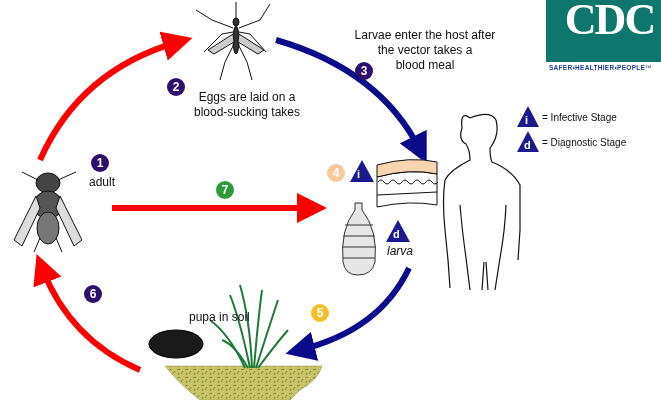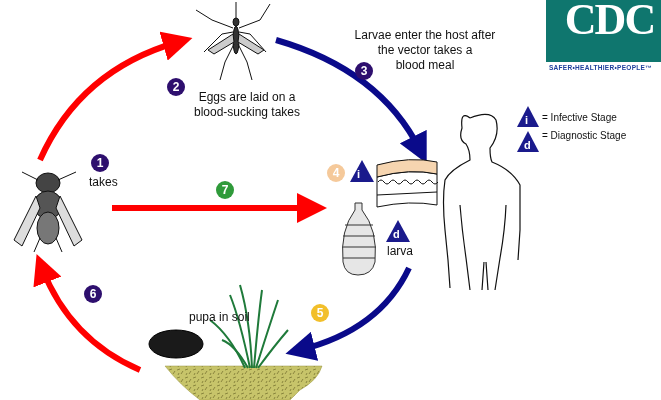--- a/index.html
+++ b/index.html
@@ -120,36 +120,36 @@
   <span class="lbl" style="left:393px;top:227px;color:#fff;font-weight:bold;font-size:11px;">d</span>
   <span class="lbl" style="left:525px;top:113px;color:#fff;font-weight:bold;font-size:11px;">i</span>
   <span class="lbl" style="left:524px;top:138px;color:#fff;font-weight:bold;font-size:11px;">d</span>
 
   <div class="cdc">
     <div class="cdc-text">CDC</div>
   </div>
   <div class="cdc-tag">SAFER•HEALTHIER•PEOPLE™</div>
 
   <div class="legend-row" style="left:542px;top:112px;">= Infective Stage</div>
-  <div class="legend-row" style="left:542px;top:130px;">= Diagnostic Stage</div>
+  <div class="legend-row" style="left:542px;top:137px;">= Diagnostic Stage</div>
 
   <div class="badge" style="left:91px;top:154px;background:#2e0f6e;">1</div>
   <div class="badge" style="left:167px;top:78px;background:#2e0f6e;">2</div>
   <div class="badge" style="left:355px;top:62px;background:#2e0f6e;">3</div>
   <div class="badge" style="left:327px;top:164px;background:#f5c99a;">4</div>
   <div class="badge" style="left:311px;top:304px;background:#f2bf2a;">5</div>
   <div class="badge" style="left:84px;top:285px;background:#2e0f6e;">6</div>
   <div class="badge" style="left:216px;top:181px;background:#2f9a3a;">7</div>
 
-  <div class="lbl" style="left:89px;top:175px;">takes</div>
+  <div class="lbl" style="left:89px;top:175px;">adult</div>
   <div class="lbl" style="left:172px;top:90px;width:150px;">
     <div>Eggs are laid on a</div>
     <div>blood-sucking takes</div>
   </div>
   <div class="lbl" style="left:345px;top:28px;width:160px;">
     <div>Larvae enter the host after</div>
     <div>the vector takes a</div>
     <div>blood meal</div>
   </div>
-  <div class="lbl" style="left:387px;top:244px;">larva</div>
+  <div class="lbl" style="left:387px;top:244px;font-style:italic;">larva</div>
   <div class="lbl" style="left:151px;top:310px;margin-left:38px;">pupa in soil</div>
 
 </div>
 
 </body></html>

